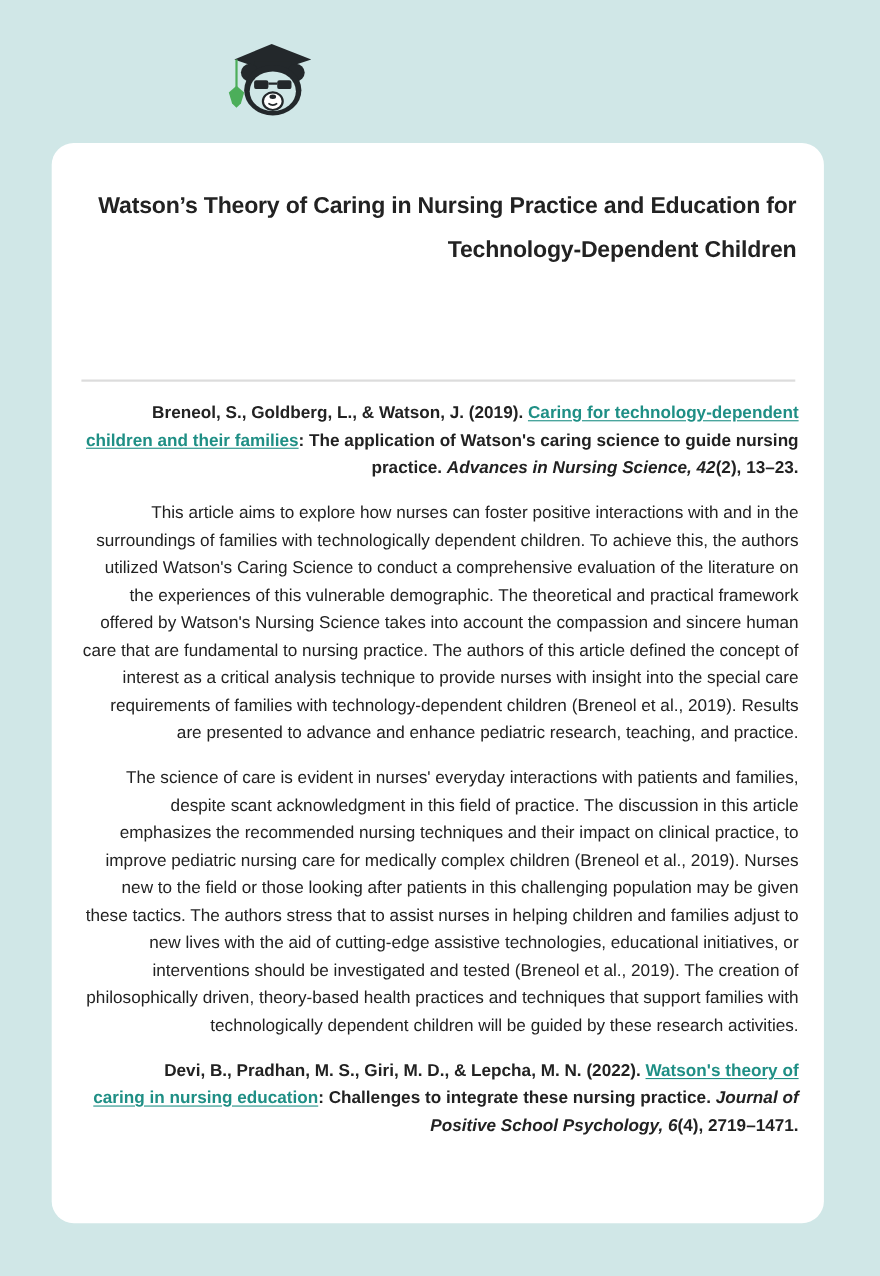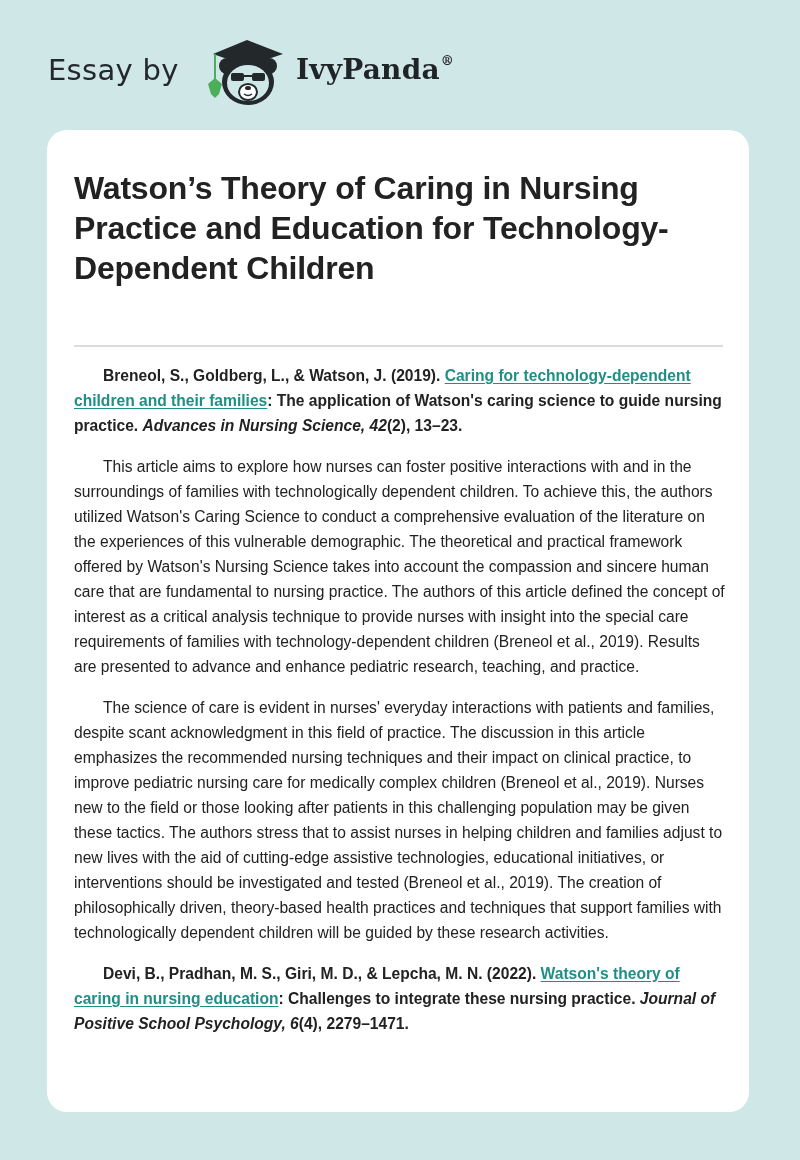--- a/index.html
+++ b/index.html
@@ -25,49 +25,48 @@
     font-size:28px; color:#1f2426; letter-spacing:0.2px;
   }
   .brand sup { font-size:13px; font-weight:bold; position:relative; top:-4px; margin-left:1px; }
 
   .card {
     position:absolute; left:47px; top:130px; width:702px; height:982px;
     background:#fff; border-radius:20px;
   }
   .title {
     position:absolute; left:27px; top:38px; width:650px;
-    font-size:32px; font-weight:bold; line-height:40px; color:#222;
-    margin:0; letter-spacing:-0.2px;
+    font-size:21px; font-weight:bold; line-height:40px; color:#222;
+    margin:0; letter-spacing:-0.2px;text-align:right;
   }
   .badge {
     position:absolute; left:27px; top:177px; height:26px;
     display:flex; align-items:center;
   }
   .check {
     width:25px; height:25px; border-radius:50%; background:#8ccfcb;
     display:flex; align-items:center; justify-content:center; margin-right:5px;
   }
   .badge-text { font-size:13.5px; font-weight:bold; color:#222; }
   .divider {
     position:absolute; left:27px; top:215px; width:649px; height:2px; background:#dcdcdc;
   }
   .content {
     position:absolute; left:27px; top:233px; width:652px;
     font-size:15.6px; line-height:25px; color:#222;
   }
-  .content p { margin:0 0 16px 0; text-indent:29px; }
+  .content p { margin:0 0 16px 0; text-indent:29px;text-align:right; }
   .ref { font-weight:bold; }
   .ref a { color:#1f8f85; text-decoration:underline; text-underline-offset:2px; }
   .ref i { font-style:italic; }
 </style>
 </head>
 <body>
 
 <div class="header">
-  <span class="essay-by">Essay by</span>
   <svg class="logo-icon" viewBox="0 0 88 72">
 
     <polygon points="10,18 44,4 80,18 44,30" fill="#23282b"></polygon>
     <rect x="28" y="20" width="34" height="10" fill="#23282b"></rect>
 
     <line x1="12" y1="18" x2="12" y2="46" stroke="#4cae5a" stroke-width="2"></line>
 
     <path d="M5,48 L12,42 L19,48 L16,58 L12,62 L8,58 Z" fill="#4cae5a"></path>
 
     <circle cx="24" cy="30" r="8" fill="#23282b"></circle>
@@ -77,31 +76,30 @@
     <ellipse cx="45" cy="47" rx="21" ry="18" fill="#d0e7e7"></ellipse>
 
     <rect x="28" y="37" width="13" height="8" rx="2" fill="#23282b"></rect>
     <rect x="49" y="37" width="13" height="8" rx="2" fill="#23282b"></rect>
     <line x1="41" y1="40" x2="49" y2="40" stroke="#23282b" stroke-width="2"></line>
 
     <ellipse cx="45" cy="56" rx="9" ry="8" fill="#fff" stroke="#23282b" stroke-width="2"></ellipse>
     <ellipse cx="45" cy="52" rx="3" ry="2" fill="#23282b"></ellipse>
     <path d="M41,58 Q45,61 49,58" stroke="#23282b" stroke-width="1.5" fill="none"></path>
   </svg>
-  <span class="brand"><span>IvyPanda</span><sup>®</sup></span>
 </div>
 
 <div class="card">
   <h1 class="title">Watson’s Theory of Caring in Nursing Practice and Education for Technology-Dependent Children</h1>
 
 
   <div class="divider"></div>
 
   <div class="content">
     <p class="ref"><span>Breneol, S., Goldberg, L., &amp; Watson, J. (2019). </span><a href="#">Caring for technology-dependent children and their families</a><span>: The application of Watson's caring science to guide nursing practice. </span><i>Advances in Nursing Science, 42</i><span>(2), 13–23.</span></p>
 
     <p>This article aims to explore how nurses can foster positive interactions with and in the surroundings of families with technologically dependent children. To achieve this, the authors utilized Watson's Caring Science to conduct a comprehensive evaluation of the literature on the experiences of this vulnerable demographic. The theoretical and practical framework offered by Watson's Nursing Science takes into account the compassion and sincere human care that are fundamental to nursing practice. The authors of this article defined the concept of interest as a critical analysis technique to provide nurses with insight into the special care requirements of families with technology-dependent children (Breneol et al., 2019). Results are presented to advance and enhance pediatric research, teaching, and practice.</p>
 
     <p>The science of care is evident in nurses' everyday interactions with patients and families, despite scant acknowledgment in this field of practice. The discussion in this article emphasizes the recommended nursing techniques and their impact on clinical practice, to improve pediatric nursing care for medically complex children (Breneol et al., 2019). Nurses new to the field or those looking after patients in this challenging population may be given these tactics. The authors stress that to assist nurses in helping children and families adjust to new lives with the aid of cutting-edge assistive technologies, educational initiatives, or interventions should be investigated and tested (Breneol et al., 2019). The creation of philosophically driven, theory-based health practices and techniques that support families with technologically dependent children will be guided by these research activities.</p>
 
-    <p class="ref"><span>Devi, B., Pradhan, M. S., Giri, M. D., &amp; Lepcha, M. N. (2022). </span><a href="#">Watson's theory of caring in nursing education</a><span>: Challenges to integrate these nursing practice. </span><i>Journal of Positive School Psychology, 6</i><span>(4), 2279–1471.</span></p>
+    <p class="ref"><span>Devi, B., Pradhan, M. S., Giri, M. D., &amp; Lepcha, M. N. (2022). </span><a href="#">Watson's theory of caring in nursing education</a><span>: Challenges to integrate these nursing practice. </span><i>Journal of Positive School Psychology, 6</i><span>(4), 2719–1471.</span></p>
   </div>
 </div>
 
 </body></html>

